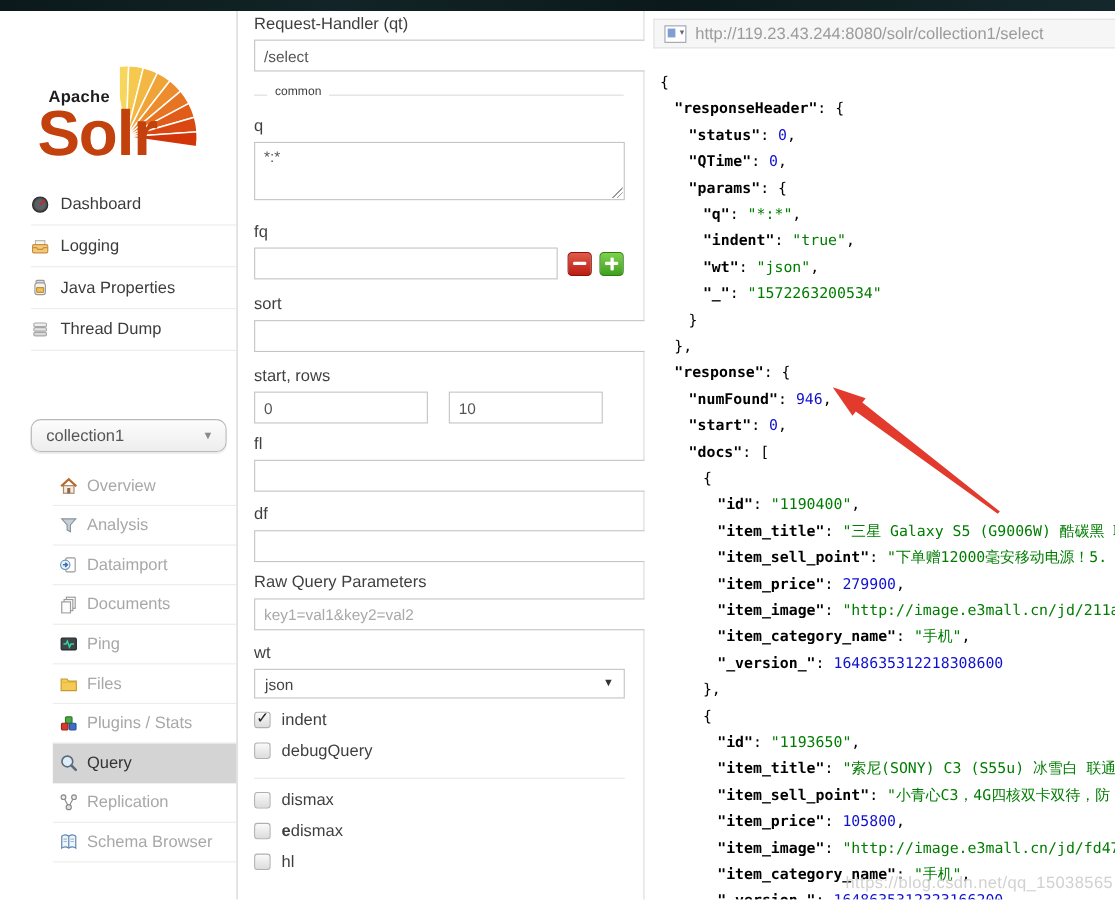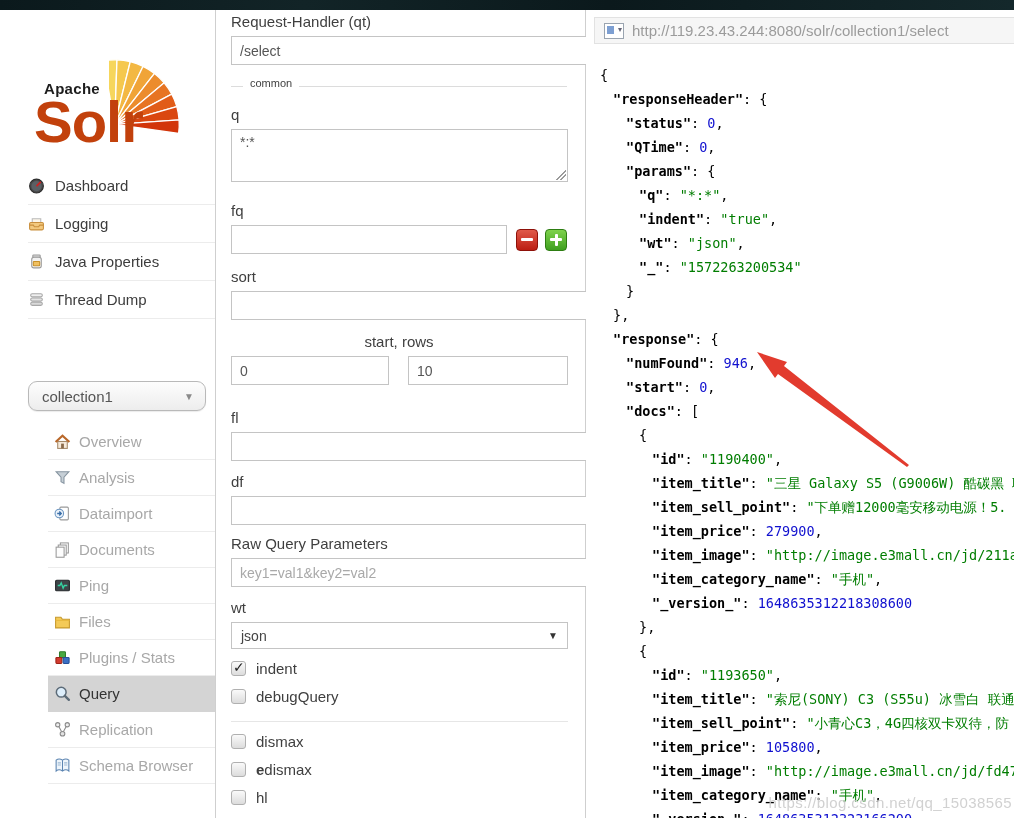--- a/index.html
+++ b/index.html
@@ -275,27 +275,27 @@
           </span>
         <span class="sqbtn plus">
             <span class="bar"></span>
             <span class="barv"></span>
           </span>
       </div>
 
       <div class="flabel" style="margin-top:14px;">sort</div>
       <input class="tinput" value="" style="">
 
-      <div class="flabel" style="margin-top:13px;text-align:center;">start, rows</div>
+      <div class="flabel" style="margin-top:13px;">start, rows</div>
       <div class="row">
         <input class="tinput" style="width: 158px;" value="0">
-        <input class="tinput" style="width: 160px; margin-left: 19px;" value="10">
-      </div>
-
-      <div class="flabel" style="margin-top:24px;">fl</div>
+        <input class="tinput" style="width: 140px; margin-left: 19px;" value="10">
+      </div>
+
+      <div class="flabel" style="margin-top:10px;">fl</div>
       <input class="tinput" value="" style="">
 
       <div class="flabel" style="margin-top:12px;">df</div>
       <input class="tinput" value="" style="">
 
       <div class="flabel" style="margin-top:10px;">Raw Query Parameters</div>
       <input class="tinput" placeholder="key1=val1&amp;key2=val2" style="">
 
       <div class="flabel" style="margin-top:12px;">wt</div>
       <div class="wtsel">

